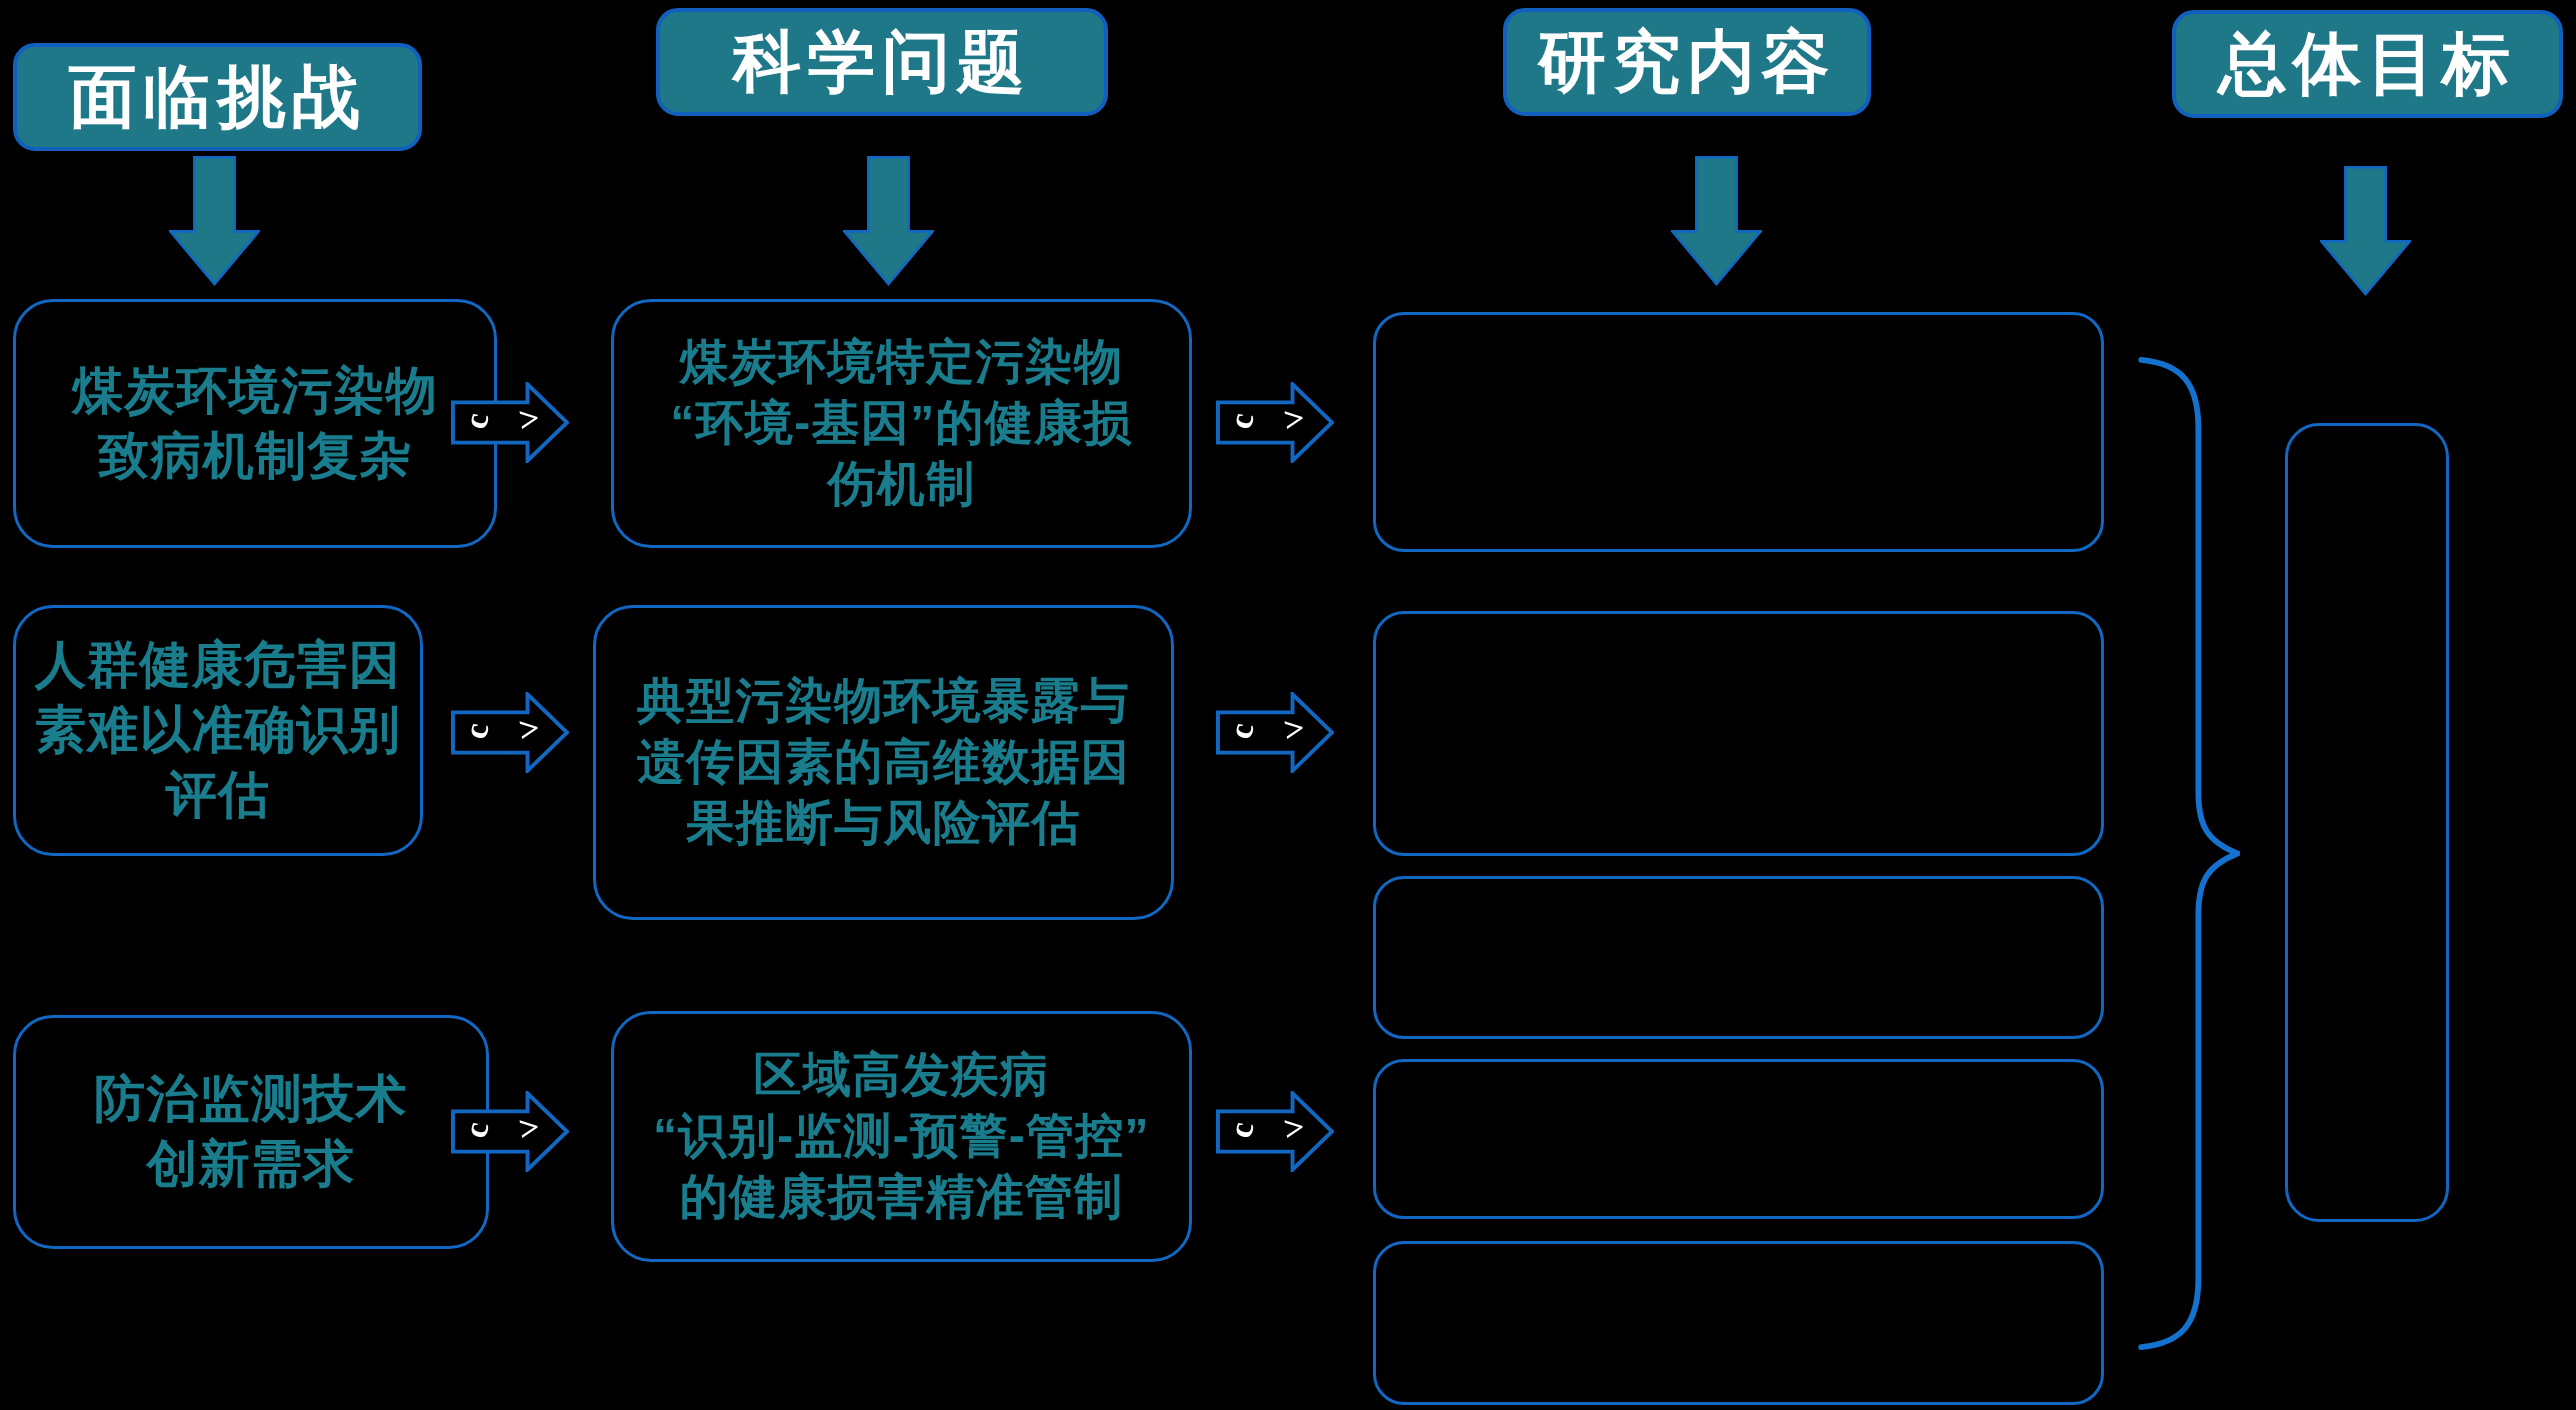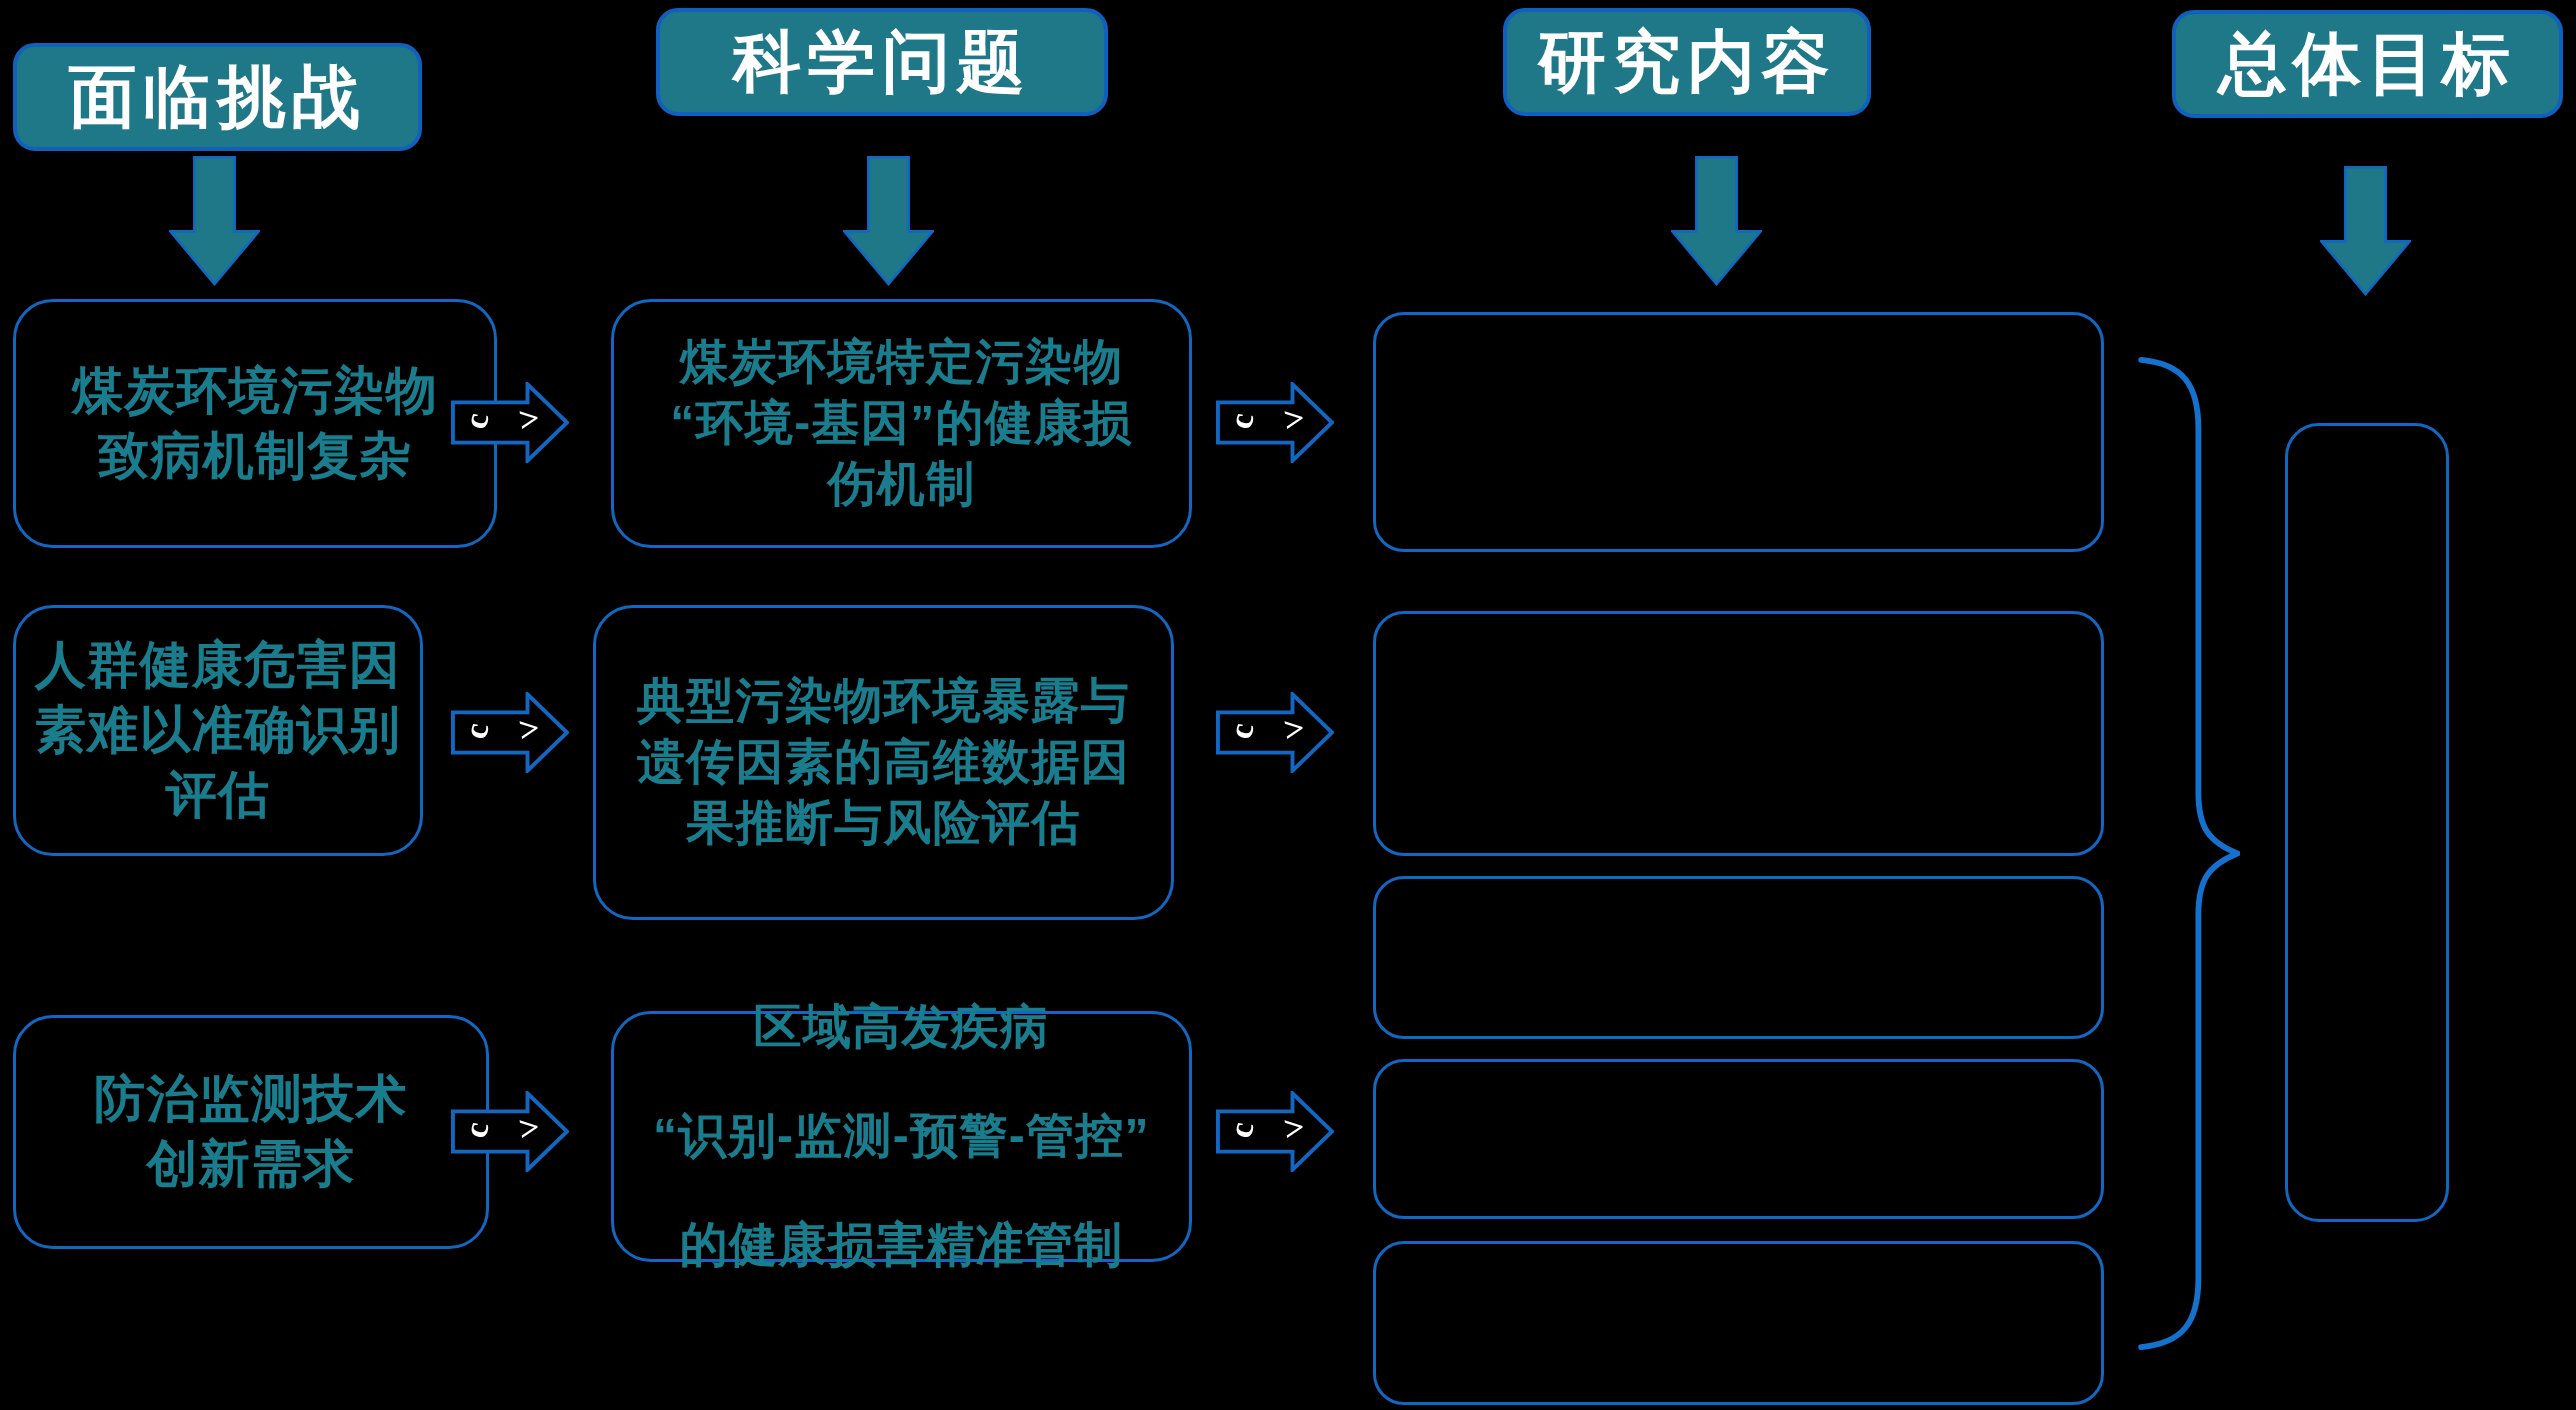--- a/index.html
+++ b/index.html
@@ -101,21 +101,21 @@
 <div class="box col2-text" style="left:611px;top:299px;width:581px;height:249px;text-align:right;">
   <span class="line">煤炭环境特定污染物</span>
   <span class="line">“环境-基因”的健康损</span>
   <span class="line">伤机制</span>
 </div>
 <div class="box col2-text" style="left:593px;top:605px;width:581px;height:315px;">
   <span class="line">典型污染物环境暴露与</span>
   <span class="line">遗传因素的高维数据因</span>
   <span class="line">果推断与风险评估</span>
 </div>
-<div class="box col2-text" style="left:611px;top:1011px;width:581px;height:251px;gap:48px;">
+<div class="box col2-text" style="left:611px;top:1011px;width:581px;height:251px;">
   <span class="line">区域高发疾病</span>
   <span class="line">“识别-监测-预警-管控”</span>
   <span class="line">的健康损害精准管制</span>
 </div>
 
 <div class="smallarrow" style="left:1216px;top:382px;">
   <svg width="118" height="81" viewBox="0 0 182 124">
     <polygon points="3,31 118,31 118,3 179,62 118,121 118,93 3,93" fill="#000" stroke="#1267C2" stroke-width="6"></polygon>
   </svg>
   <span class="glyph g1">c</span>

